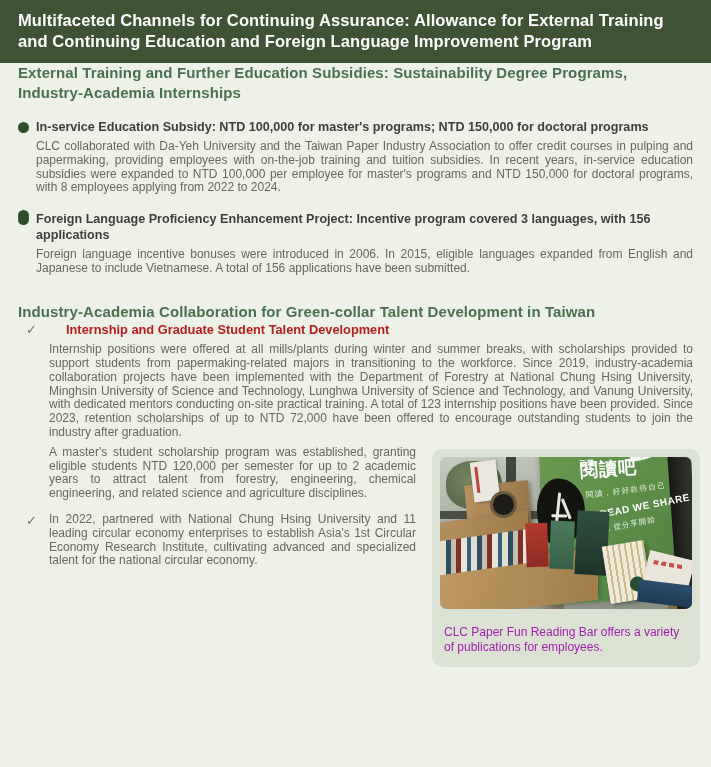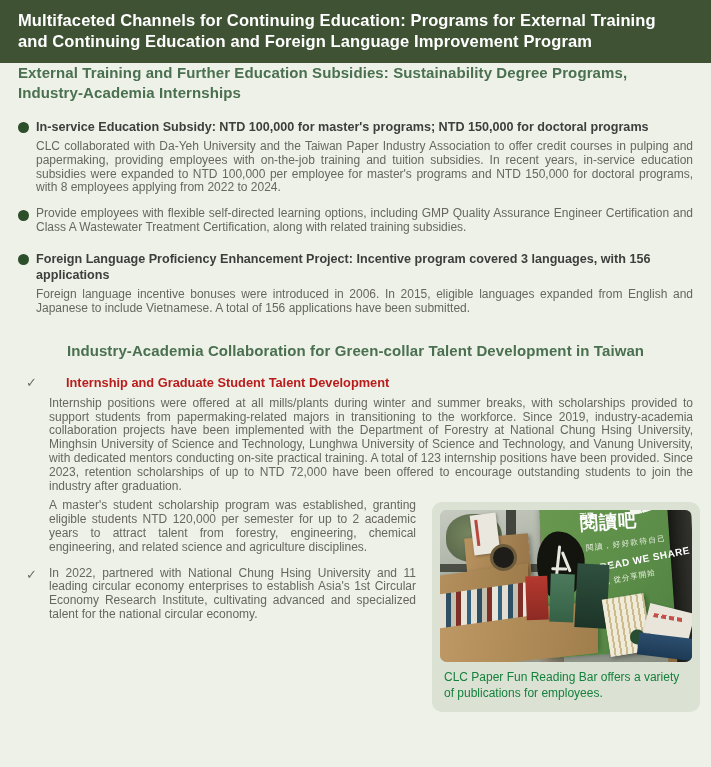--- a/index.html
+++ b/index.html
@@ -26,21 +26,21 @@
   .content { padding:0 18px; }
 
   .sec-heading {
     color:#4a7050;
     font-weight:bold;
     font-size:15px;
     line-height:20px;
     margin-bottom:8px;
     letter-spacing:.1px;
   }
-  .sec-heading.second { margin-top:26px; margin-bottom:14px;text-align:center; }
+  .sec-heading.second { margin-top:26px; margin-bottom:0; }
 
   .bullet-item { position:relative; padding-left:18px; margin-bottom:12px; }
   .dot {
     position:absolute; left:0; top:3px;
     width:11px; height:11px; border-radius:50%;
     background:#2d4e2a;
   }
   .item-heading {
     font-size:12.6px; font-weight:bold; color:#3e3e3c;
     line-height:16px; margin-bottom:5px;margin-top:16px;
@@ -158,45 +158,44 @@
             border-radius:50%; background:#274d33; }
   .bookL1 { left:206px; top:98px; width:46px; height:30px; background:#e9e5da;
             transform:rotate(14deg); box-shadow:1px 1px 3px rgba(0,0,0,.3); }
   .bookL1 i{ position:absolute; left:6px; top:8px; width:30px; height:4px;
              background:repeating-linear-gradient(90deg,#c4504a 0 5px,transparent 5px 8px);
              transform:rotate(-4deg); }
   .bookL2 { left:198px; top:126px; width:60px; height:22px;
             background:linear-gradient(#2c4e6e,#1d3a55); transform:rotate(7deg); }
 
   .caption {
-    font-size:12px; line-height:15.5px; color:#15803d;
-    padding:8px 4px 3px 4px;
+    font-size:12px; line-height:15.5px; color:#a21caf;
+    padding:16px 4px 3px 4px;
   }
 </style>
 </head>
 <body>
 
 <div class="banner">
-  <div>Multifaceted Channels for Continuing Education: Programs for External Training</div>
+  <div>Multifaceted Channels for Continuing Assurance: Allowance for External Training</div>
   <div>and Continuing Education and Foreign Language Improvement Program</div>
 </div>
 
 <div class="content">
 
   <div class="sec-heading">External Training and Further Education Subsidies: Sustainability Degree Programs, Industry-Academia Internships</div>
 
   <div class="bullet-item">
     <span class="dot"></span>
     <div class="item-heading">In-service Education Subsidy: NTD 100,000 for master's programs; NTD 150,000 for doctoral programs</div>
     <div class="item-body">CLC collaborated with Da-Yeh University and the Taiwan Paper Industry Association to offer credit courses in pulping and papermaking, providing employees with on-the-job training and tuition subsidies. In recent years, in-service education subsidies were expanded to NTD 100,000 per employee for master's programs and NTD 150,000 for doctoral programs, with 8 employees applying from 2022 to 2024.</div>
   </div>
 
   <div class="bullet-item">
     <span class="dot"></span>
-    <div class="item-body">Provide employees with flexible self-directed learning options, including GMP Quality Assurance Engineer Certification and Class A Wastewater Treatment Certification, along with related training subsidies.</div>
   </div>
 
   <div class="bullet-item">
     <span class="dot"></span>
     <div class="item-heading">Foreign Language Proficiency Enhancement Project: Incentive program covered 3 languages, with 156 applications</div>
     <div class="item-body">Foreign language incentive bonuses were introduced in 2006. In 2015, eligible languages expanded from English and Japanese to include Vietnamese. A total of 156 applications have been submitted.</div>
   </div>
 
   <div class="sec-heading second">Industry-Academia Collaboration for Green-collar Talent Development in Taiwan</div>
 

